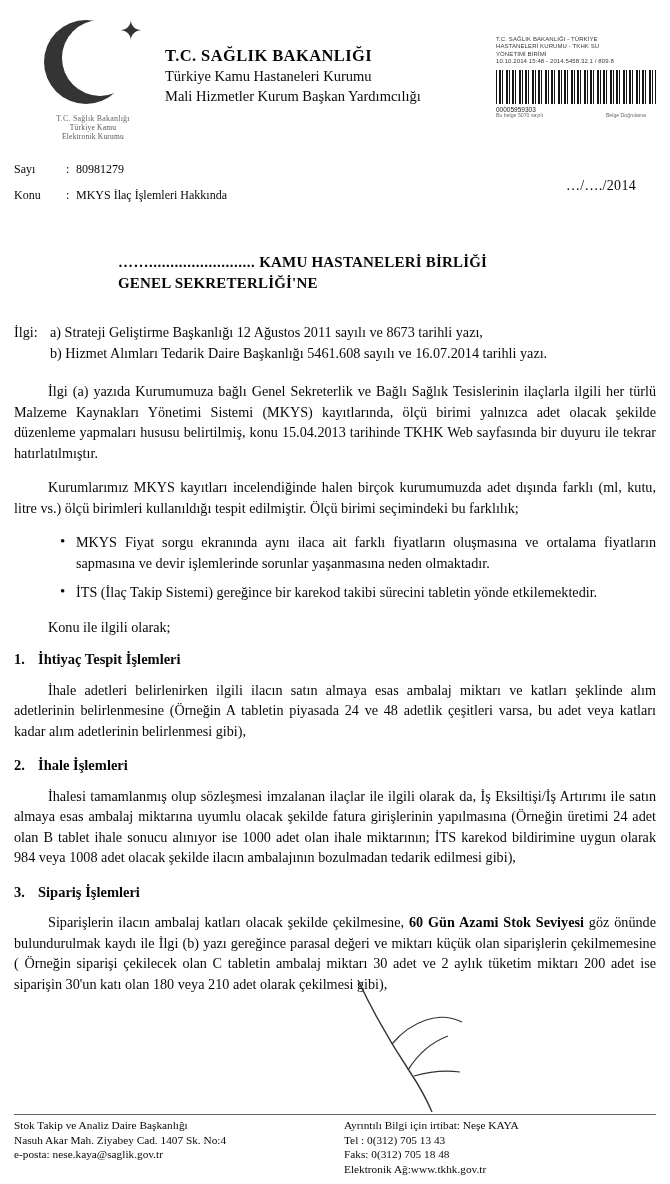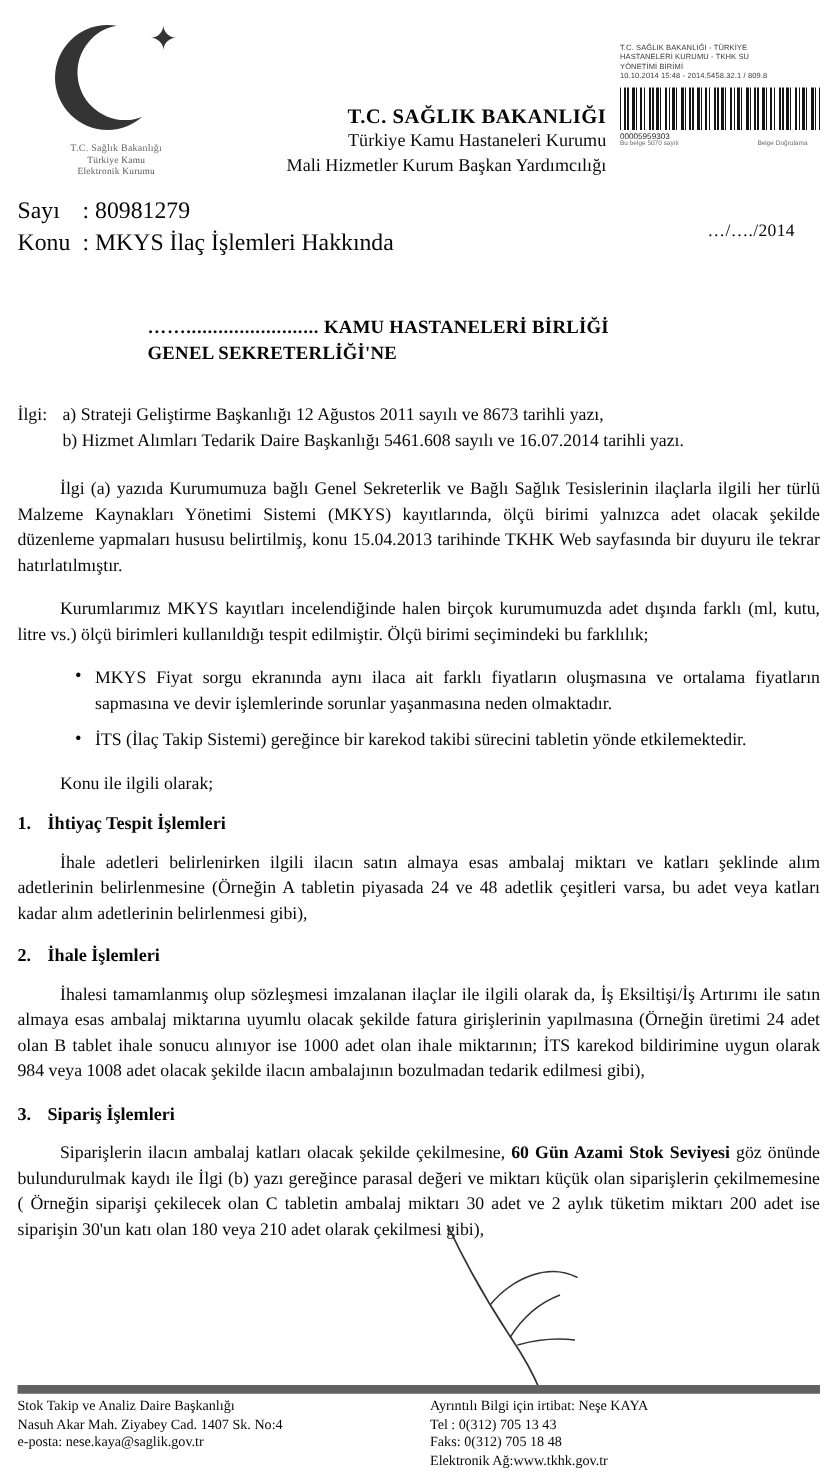--- a/index.html
+++ b/index.html
@@ -77,22 +77,21 @@
     margin-top: 1px;
     font-family: "Liberation Serif", serif;
   }
   .logo-caption .l1 { font-size: 8px; color: #6a6a6a; }
 
   .title-block {
     position: absolute;
     left: 165px;
     top: 45px;
     width: 320px;
-    text-align: right;
-    margin-top: 37px;
+    text-align: left;
   }
   .title-block .t1 {
     font-size: 16.5px;
     font-weight: bold;
     letter-spacing: .4px;
     line-height: 21px;
   }
   .title-block .t2 {
     font-size: 14.5px;
     line-height: 20px;
@@ -146,21 +145,21 @@
     width: 150px;
   }
 
   
   .meta {
     position: relative;
     margin: 6px 0 0 14px;
     width: 640px;
   }
   .meta-row {
-    font-size: 19px;
+    font-size: 12px;
     line-height: 26px;
     display: flex;
   }
   .meta-label { width: 52px; }
   .meta-sep { width: 10px; }
   .date-line {
     position: absolute;
     right: 18px;
     top: 22px;
     font-size: 14px;
@@ -233,21 +232,21 @@
     height: 140px;
     pointer-events: none;
   }
 
   
   .footer {
     position: absolute;
     left: 14px;
     right: 14px;
     bottom: 8px;
-    border-top: 7px solid #15803d;
+    border-top: 1px solid #15803d;
     padding-top: 3px;
     display: flex;
     font-size: 11.3px;
     line-height: 14.5px;
   }
   .footer-left { width: 330px; }
   .footer-right { flex: 1; }
 </style>
 </head>
 <body>

